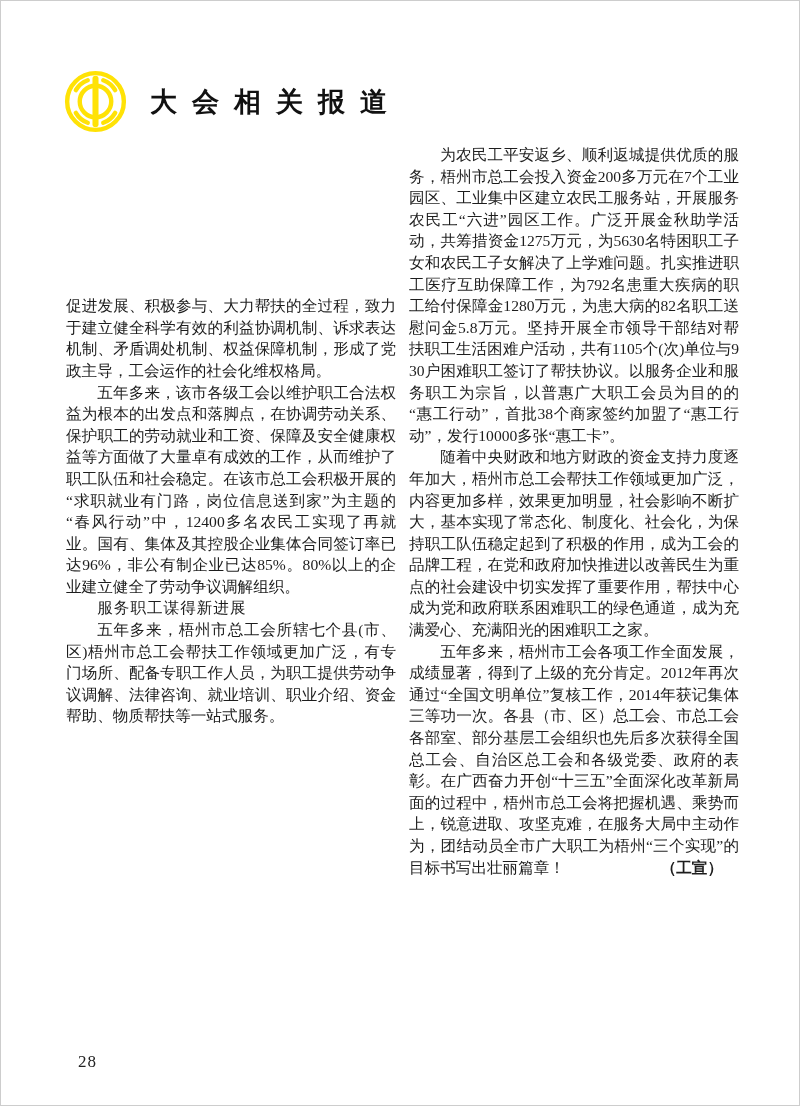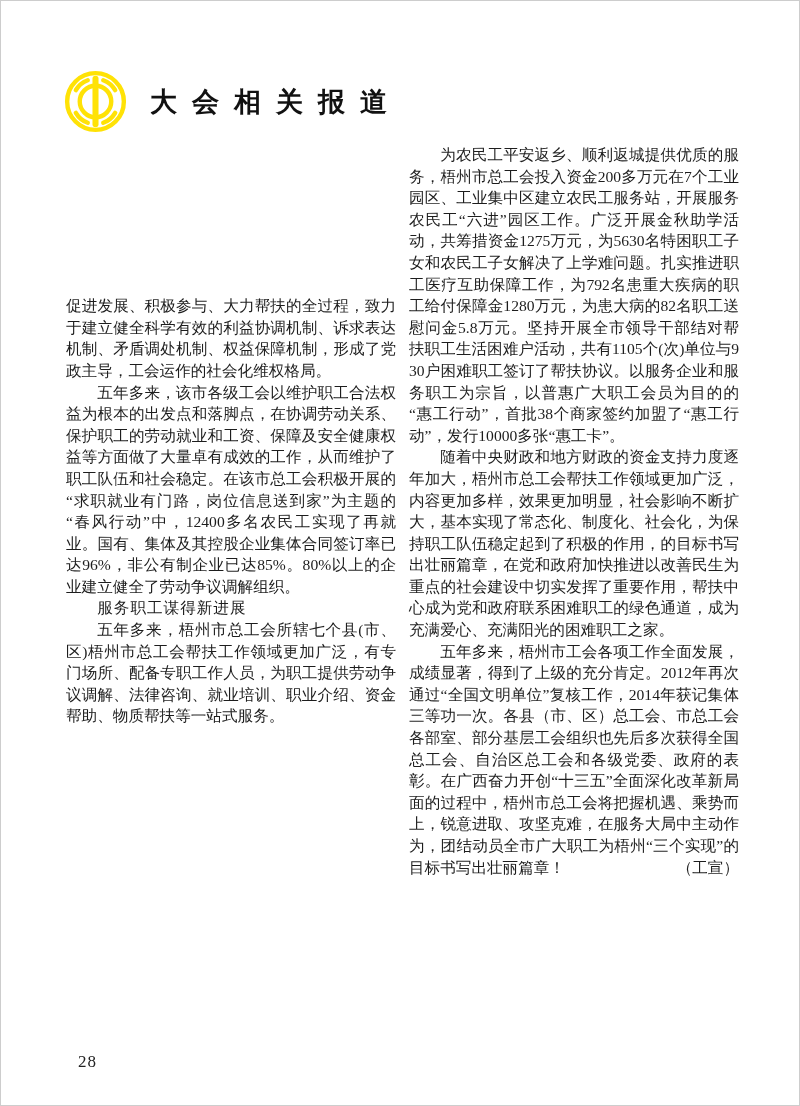--- a/index.html
+++ b/index.html
@@ -24,21 +24,21 @@
   .col p{
     margin:0;font-size:15.6px;line-height:21.6px;text-align:justify;
     position:relative;word-break:break-all;
   }
   .col p.indent{text-indent:2em;}
   .col p.subheading{
     font-weight:normal;
     font-family:"Liberation Sans","DejaVu Sans",sans-serif;
     letter-spacing:1px;
   }
-  .byline{position:absolute;right:0;bottom:0;text-indent:0;}
+  .byline{position:absolute;right:16px;bottom:0;text-indent:0;font-weight:bold;}
 
   
   .pagenum{position:absolute;left:77px;top:1051px;font-size:17px;letter-spacing:1px;color:#222;}
 </style>
 </head>
 <body>
 
 <div class="page">
 
   <header class="hdr">
@@ -58,21 +58,21 @@
 
   <main class="columns">
     <section class="col">
         <p class="body">促进发展、积极参与、大力帮扶的全过程，致力于建立健全科学有效的利益协调机制、诉求表达机制、矛盾调处机制、权益保障机制，形成了党政主导，工会运作的社会化维权格局。</p>
         <p class="body indent">五年多来，该市各级工会以维护职工合法权益为根本的出发点和落脚点，在协调劳动关系、保护职工的劳动就业和工资、保障及安全健康权益等方面做了大量卓有成效的工作，从而维护了职工队伍和社会稳定。在该市总工会积极开展的“求职就业有门路，岗位信息送到家”为主题的“春风行动”中，12400多名农民工实现了再就业。国有、集体及其控股企业集体合同签订率已达96%，非公有制企业已达85%。80%以上的企业建立健全了劳动争议调解组织。</p>
         <p class="subheading indent">服务职工谋得新进展</p>
         <p class="body indent">五年多来，梧州市总工会所辖七个县(市、区)梧州市总工会帮扶工作领域更加广泛，有专门场所、配备专职工作人员，为职工提供劳动争议调解、法律咨询、就业培训、职业介绍、资金帮助、物质帮扶等一站式服务。</p>
       </section>
     <section class="col">
         <p class="body indent">为农民工平安返乡、顺利返城提供优质的服务，梧州市总工会投入资金200多万元在7个工业园区、工业集中区建立农民工服务站，开展服务农民工“六进”园区工作。广泛开展金秋助学活动，共筹措资金1275万元，为5630名特困职工子女和农民工子女解决了上学难问题。扎实推进职工医疗互助保障工作，为792名患重大疾病的职工给付保障金1280万元，为患大病的82名职工送慰问金5.8万元。坚持开展全市领导干部结对帮扶职工生活困难户活动，共有1105个(次)单位与930户困难职工签订了帮扶协议。以服务企业和服务职工为宗旨，以普惠广大职工会员为目的的“惠工行动”，首批38个商家签约加盟了“惠工行动”，发行10000多张“惠工卡”。</p>
-        <p class="body indent">随着中央财政和地方财政的资金支持力度逐年加大，梧州市总工会帮扶工作领域更加广泛，内容更加多样，效果更加明显，社会影响不断扩大，基本实现了常态化、制度化、社会化，为保持职工队伍稳定起到了积极的作用，的目标书写出壮丽篇章，在党和政府加快推进以改善民生为重点的社会建设中切实发挥了重要作用，帮扶中心成为党和政府联系困难职工的绿色通道，成为充满爱心、充满阳光的困难职工之家。</p>
+        <p class="body indent">随着中央财政和地方财政的资金支持力度逐年加大，梧州市总工会帮扶工作领域更加广泛，内容更加多样，效果更加明显，社会影响不断扩大，基本实现了常态化、制度化、社会化，为保持职工队伍稳定起到了积极的作用，成为工会的品牌工程，在党和政府加快推进以改善民生为重点的社会建设中切实发挥了重要作用，帮扶中心成为党和政府联系困难职工的绿色通道，成为充满爱心、充满阳光的困难职工之家。</p>
         <p class="body indent">五年多来，梧州市工会各项工作全面发展，成绩显著，得到了上级的充分肯定。2012年再次通过“全国文明单位”复核工作，2014年获记集体三等功一次。各县（市、区）总工会、市总工会各部室、部分基层工会组织也先后多次获得全国总工会、自治区总工会和各级党委、政府的表彰。在广西奋力开创“十三五”全面深化改革新局面的过程中，梧州市总工会将把握机遇、乘势而上，锐意进取、攻坚克难，在服务大局中主动作为，团结动员全市广大职工为梧州“三个实现”的目标书写出壮丽篇章！<span class="byline">（工宣）</span></p>
       </section>
   </main>
 
   <footer>
     <span class="pagenum">28</span>
   </footer>
 
 </div>
 

